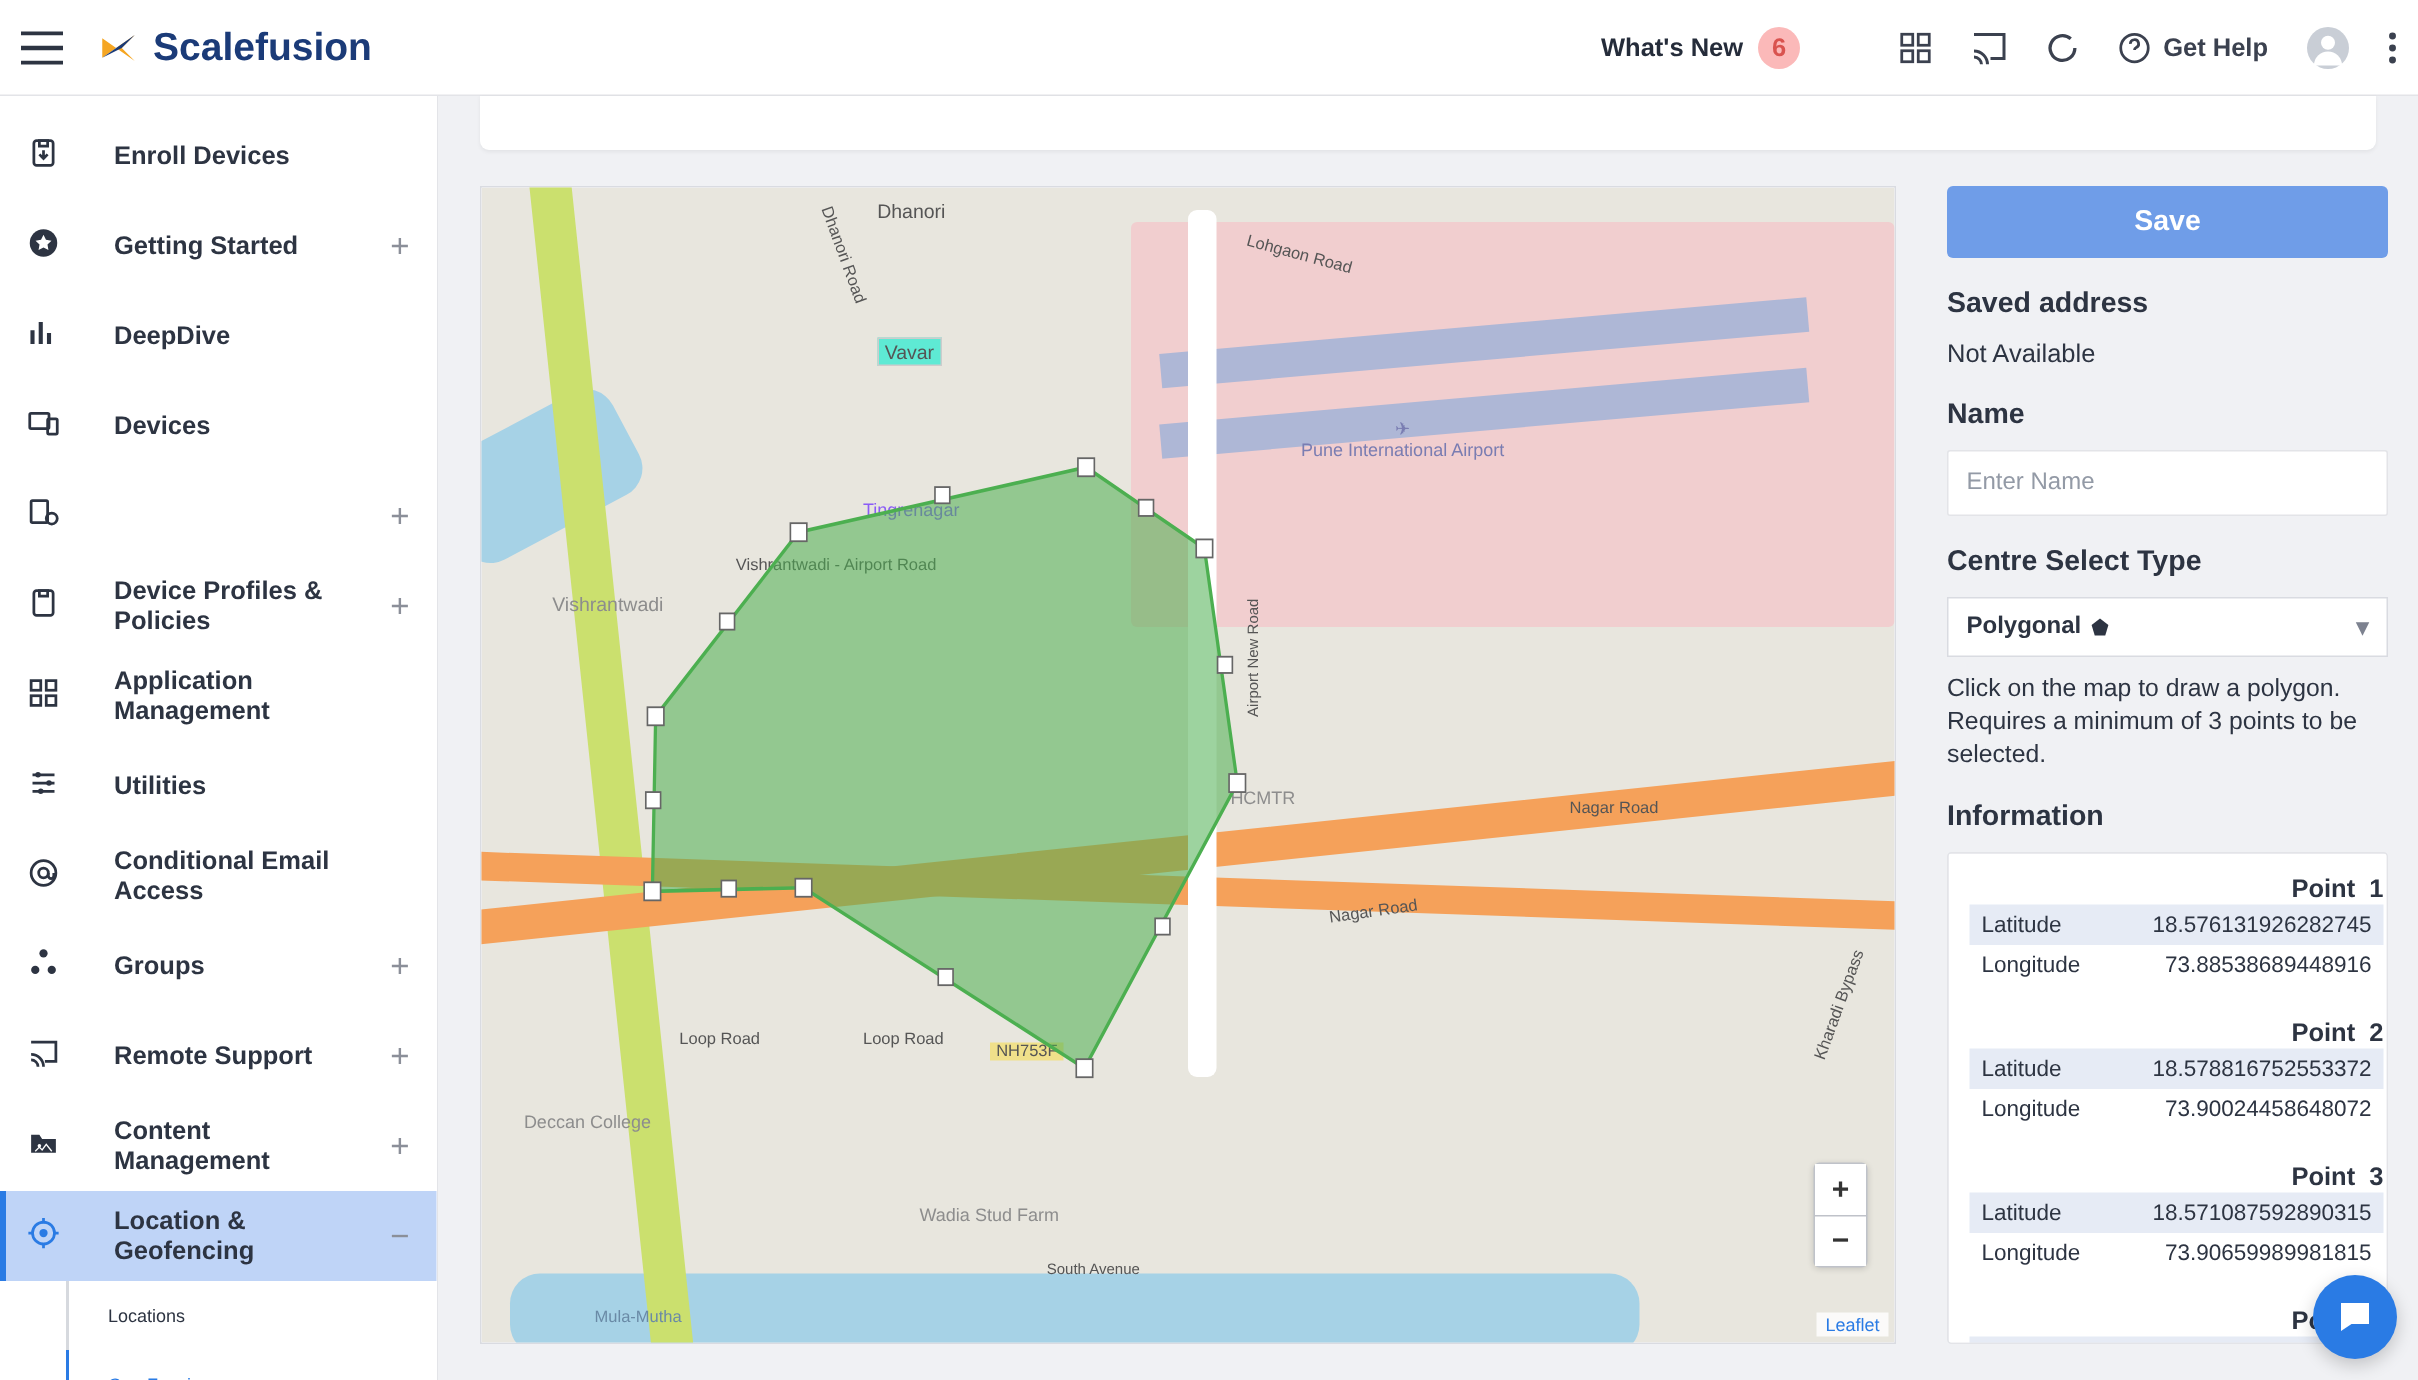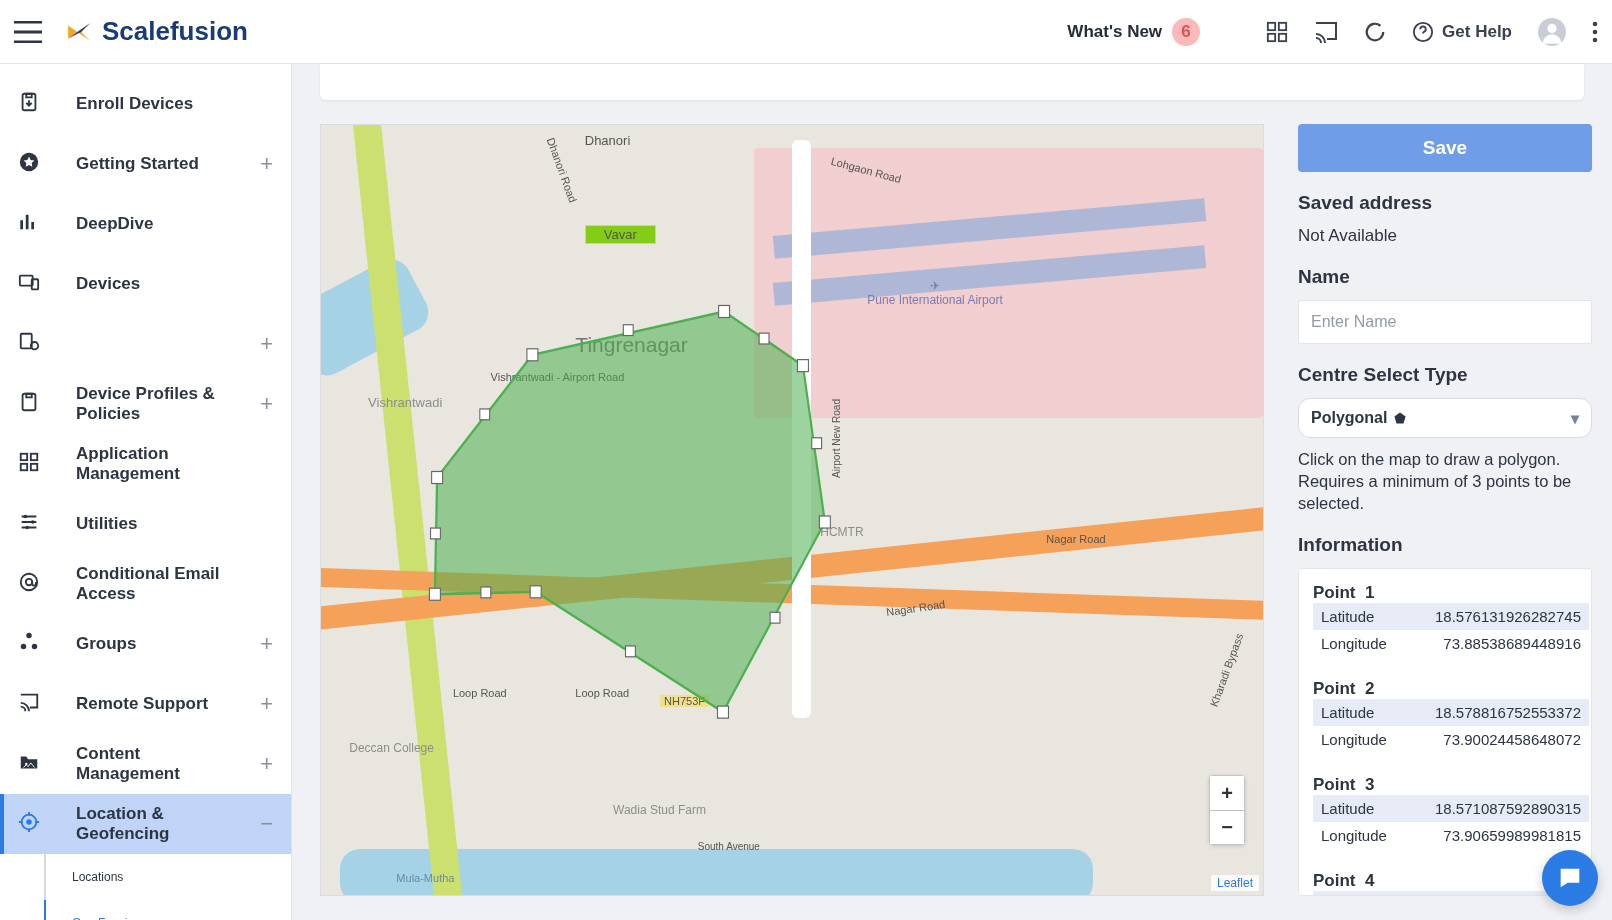--- a/index.html
+++ b/index.html
@@ -83,30 +83,30 @@
   .attrib{position:absolute;right:4px;bottom:4px;font-size:12px;color:var(--accent);background:rgba(255,255,255,.8);padding:1px 6px;}
 
   
   aside{width:304px;flex-shrink:0;padding-right:10px;display:flex;flex-direction:column;gap:10px;font-size:17px;color:#2d3442;}
   .save-btn{width:100%;height:48px;background:var(--save);color:#fff;border:0;border-radius:4px;font-size:19px;font-weight:600;cursor:pointer;}
   aside h4{margin:10px 0 2px 0;font-size:19px;font-weight:700;}
   aside .not-avail{color:#2d3442;}
   aside input[type=text]{width:100%;height:44px;border:1px solid #e3e4e8;border-radius:2px;background:#fff;
     padding:0 12px;font-size:16px;color:#333;}
   aside input::placeholder{color:#939aa6;}
-  .select{width:100%;height:40px;border:1px solid #d9dbe1;border-radius:12px;background:#fff;
+  .select{width:100%;height:40px;border:1px solid #d9dbe1;border-radius:0;background:#fff;
     display:flex;align-items:center;padding:0 12px;font-size:16px;font-weight:600;cursor:pointer;position:relative;}
   .pentagon{width:14px;height:14px;margin-left:6px;}
   .chev{margin-left:auto;color:#7d8290;}
   .helper{font-size:16.5px;line-height:22px;color:#2d3442;}
 
   .info-box{flex:1;background:#fff;border:1px solid #e3e4e8;border-radius:3px;overflow:auto;padding:14px 2px 14px 14px;position:relative;}
   .info-box::-webkit-scrollbar{width:6px;}
   .info-box::-webkit-scrollbar-thumb{background:#c5c8cf;border-radius:3px;}
-  .point{margin-bottom:22px;}
+  .point{margin-bottom:22px;text-align:right;}
   .point-title{font-size:17px;font-weight:700;}
   .row{display:flex;justify-content:space-between;padding:5px 8px;font-size:15px;}
   .row:nth-child(even){background:var(--row-odd);}
 
   .chat-fab{position:fixed;right:14px;bottom:14px;width:56px;height:56px;border-radius:50%;
     background:var(--accent);display:flex;align-items:center;justify-content:center;cursor:pointer;box-shadow:0 4px 12px rgba(0,0,0,.2);}
 </style>
 </head>
 <body>
 
@@ -294,25 +294,25 @@
 
         <div class="river" style="left:-3%;top:20%;width:14%;height:10%;transform:rotate(-28deg);"></div>
         <div class="river" style="left:2%;top:94%;width:80%;height:7%;"></div>
 
         <div class="road hwy" style="left:8%;top:-2%;width:3%;height:110%;transform:rotate(-6deg);"></div>
         <div class="road main" style="left:-2%;top:55%;width:120%;height:3%;transform:rotate(-6deg);"></div>
         <div class="road main" style="left:-2%;top:60%;width:120%;height:2.5%;transform:rotate(2deg);"></div>
         <div class="road" style="left:50%;top:2%;width:2%;height:75%;"></div>
 
         <div class="maplabel" style="left:28%;top:1%;">Dhanori</div>
-        <div class="maplabel" style="left:28%;top:13%;border:1px solid #ccc;padding:1px 18px;background:#84cc16;">Vavar</div>
+        <div class="maplabel" style="left:28%;top:13%;border:1px solid #ccc;padding:1px 4px;background:#5eead4;">Vavar</div>
         <div class="maplabel" style="left:22%;top:5%;transform:rotate(70deg);font-size:11px;">Dhanori Road</div>
         <div class="maplabel" style="left:54%;top:5%;transform:rotate(15deg);font-size:11px;">Lohgaon Road</div>
         <div class="maplabel" style="left:58%;top:20%;text-align:center;color:#7a7db2;font-size:12px;">✈<br><span>Pune International Airport</span></div>
-        <div class="maplabel" style="left:27%;top:27%;color:#737373;font-size:21px;text-align:center;">Tingrenagar</div>
+        <div class="maplabel" style="left:27%;top:27%;color:#8b5cf6;font-size:12px;text-align:center;">Tingrenagar</div>
         <div class="maplabel" style="left:18%;top:32%;font-size:11px;">Vishrantwadi - Airport Road</div>
         <div class="maplabel" style="left:5%;top:35%;color:#8d8d8d;">Vishrantwadi</div>
         <div class="maplabel" style="left:53%;top:52%;color:#8d8d8d;font-size:12px;">HCMTR</div>
         <div class="maplabel" style="left:14%;top:73%;font-size:11px;">Loop Road</div>
         <div class="maplabel" style="left:27%;top:73%;font-size:11px;">Loop Road</div>
         <div class="maplabel" style="left:36%;top:74%;background:#f0e08a;padding:0 4px;font-size:11px;">NH753F</div>
         <div class="maplabel" style="left:3%;top:80%;color:#8d8d8d;font-size:12px;text-align:center;">Deccan College</div>
         <div class="maplabel" style="left:31%;top:88%;color:#8d8d8d;font-size:12px;">Wadia Stud Farm</div>
         <div class="maplabel" style="left:60%;top:62%;font-size:11px;transform:rotate(-8deg);">Nagar Road</div>
         <div class="maplabel" style="left:77%;top:53%;font-size:11px;">Nagar Road</div>

